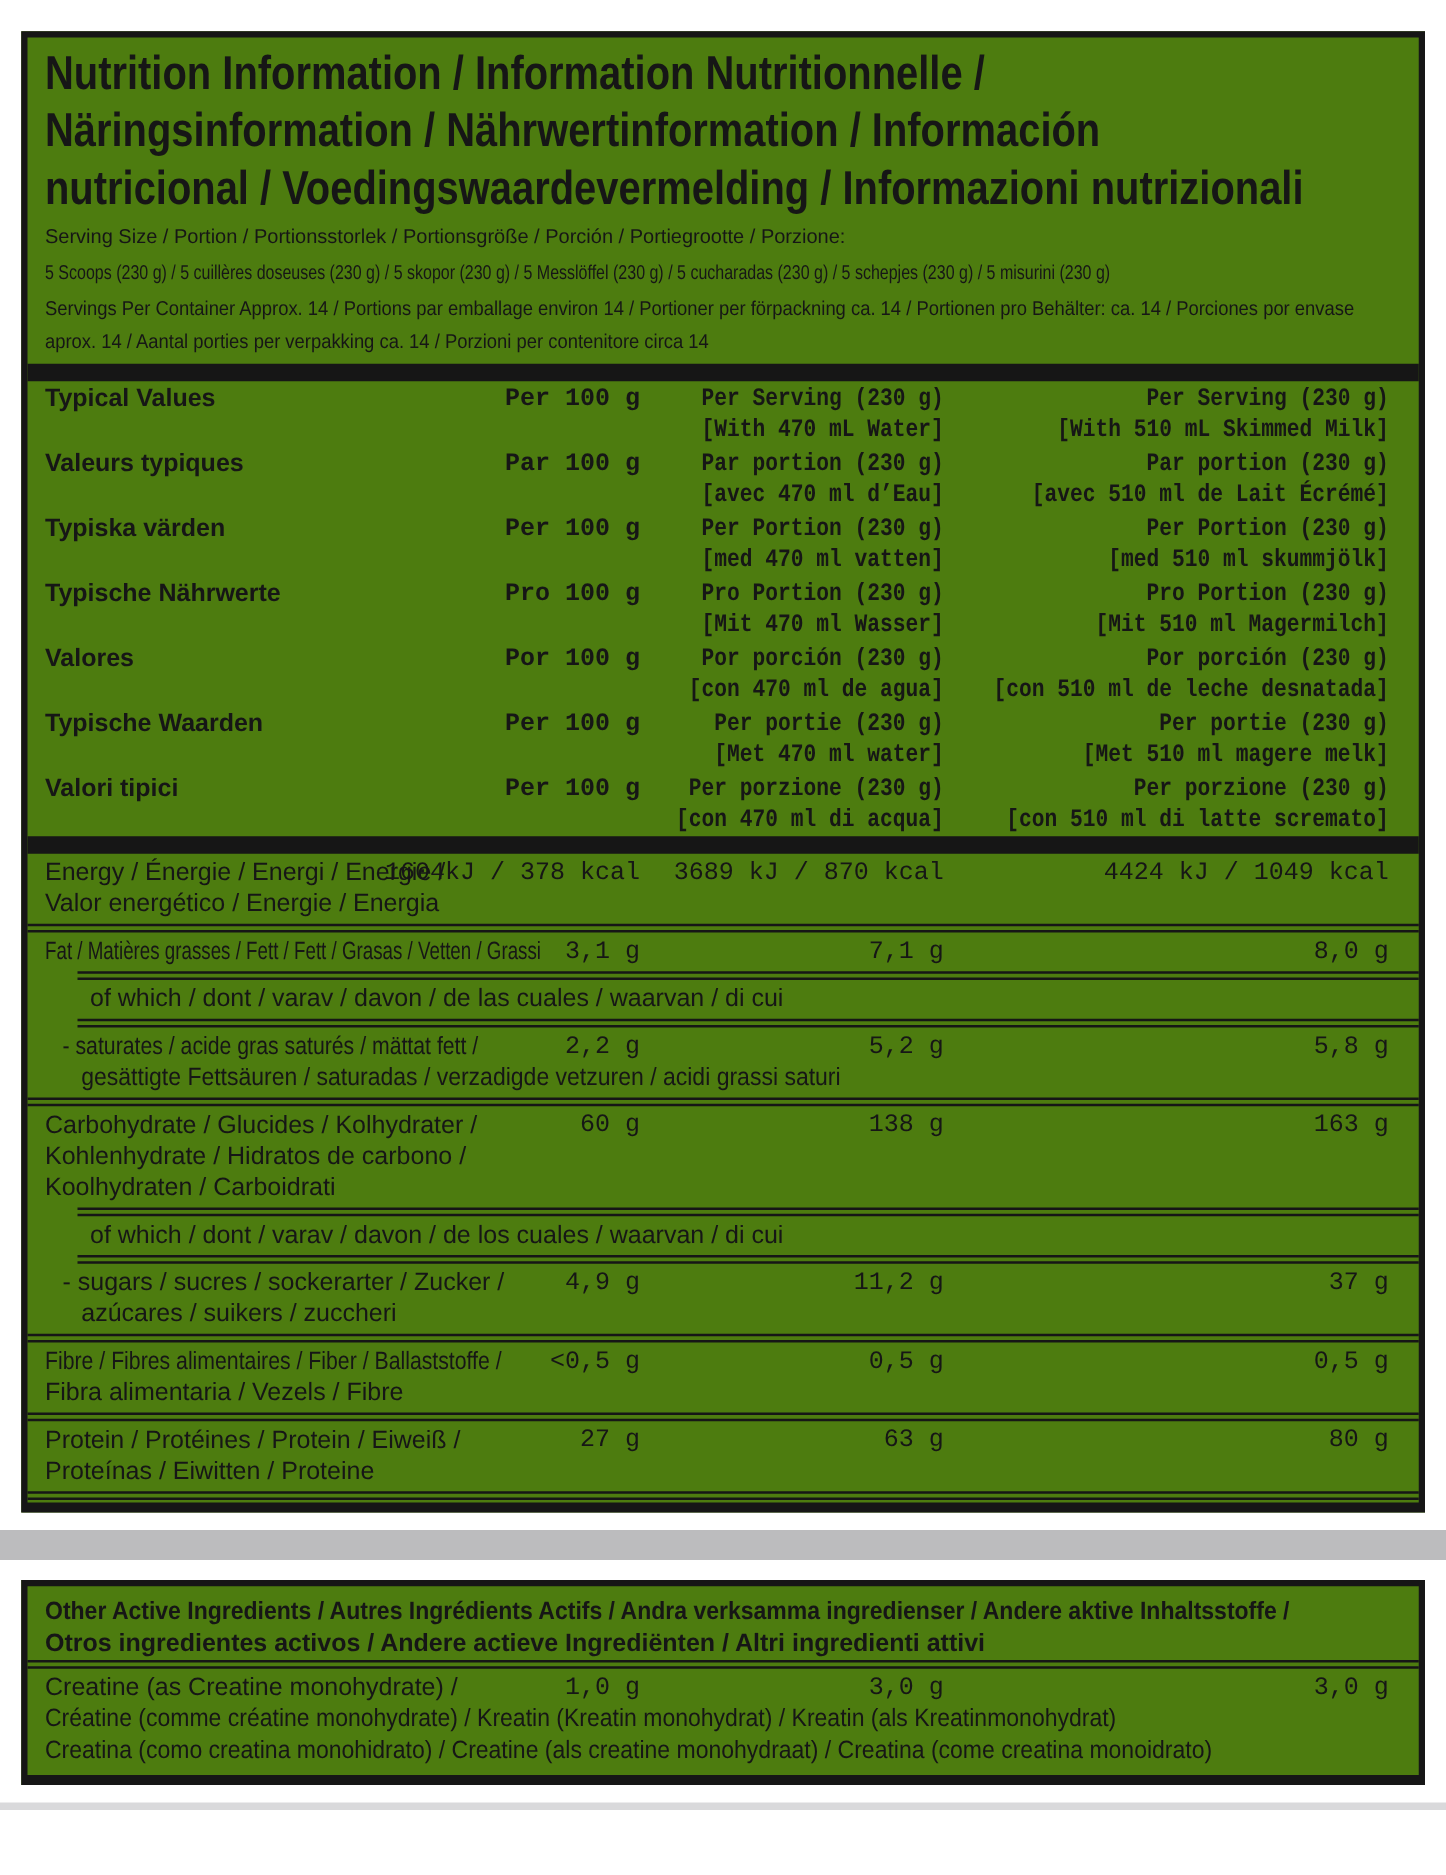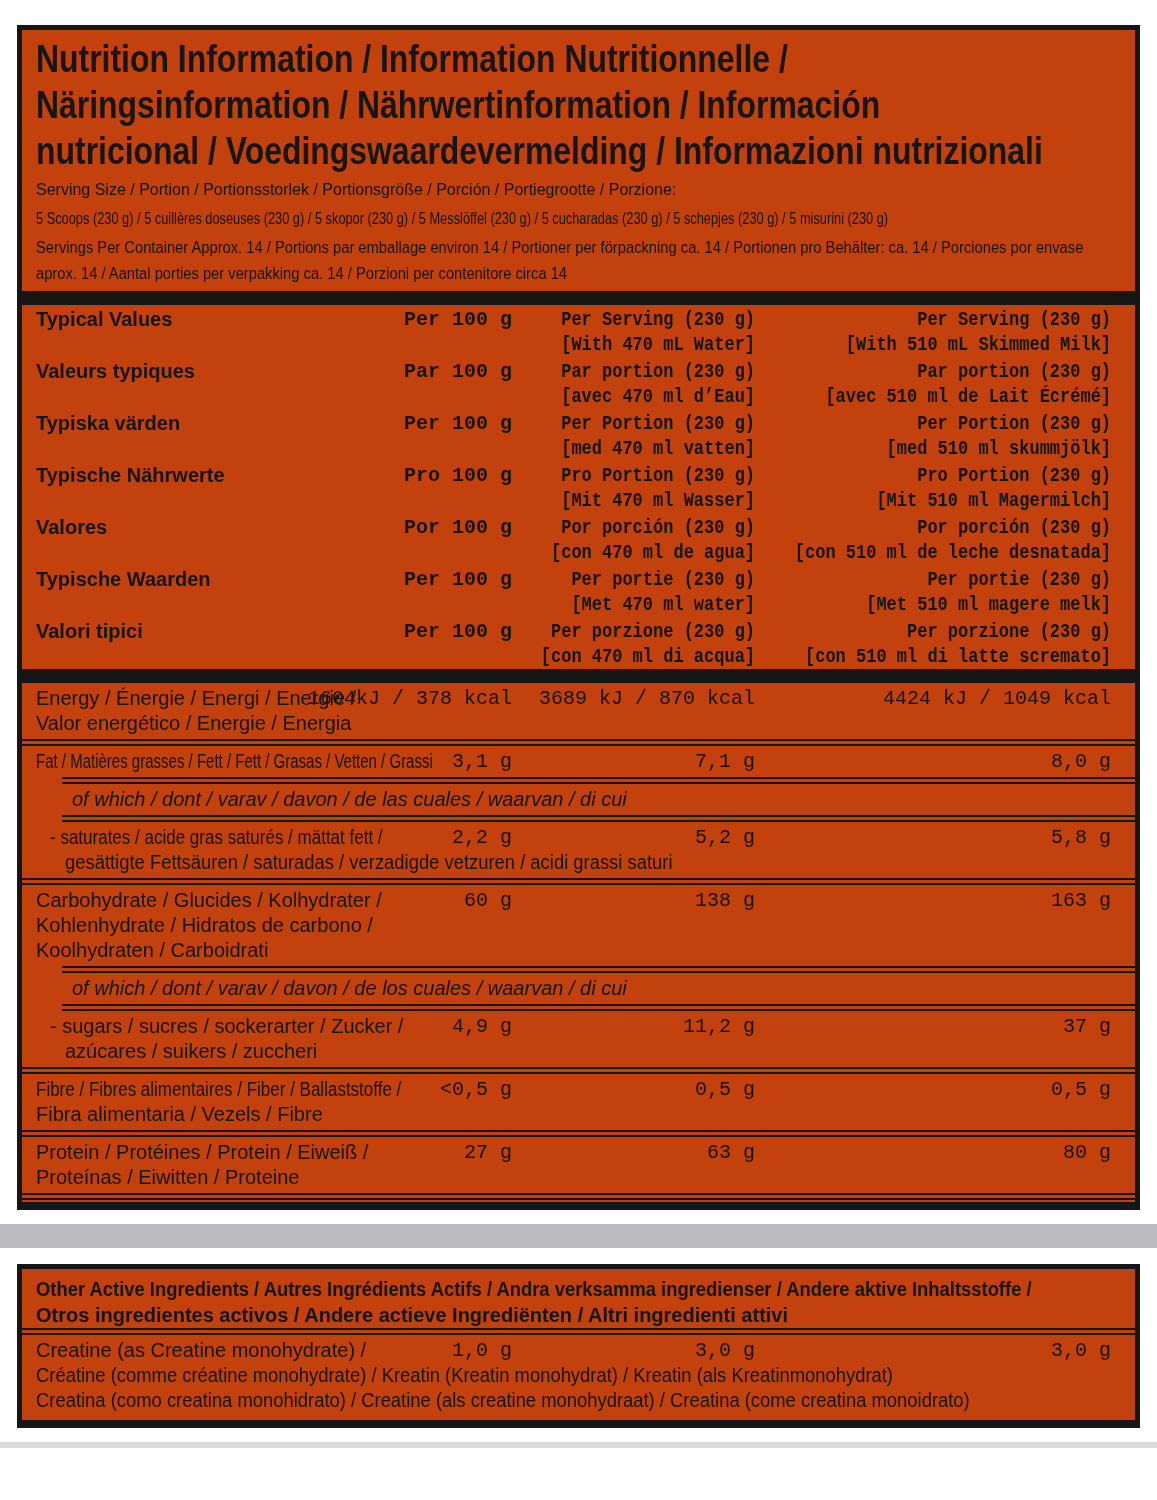--- a/index.html
+++ b/index.html
@@ -1,21 +1,21 @@
 <!DOCTYPE html>
 <html><head>
 <meta charset="utf-8">
 <style>
   html,body{margin:0;padding:0;}
   body{
     width:1157px;height:1500px;overflow:hidden;background:#ffffff;
     font-family:"Liberation Sans","DejaVu Sans",sans-serif;color:#161616;
     -webkit-font-smoothing:antialiased;
   }
-  .box{border:5px solid #161616;border-bottom-width:8px;margin:0 17px;background:#c2410c;}
+  .box{border:5px solid #161616;border-bottom-width:8px;margin:0 17px;background:#4d7c0f;}
   .box1{margin-top:25px;padding-bottom:2px;}
   .box2{margin-top:16px;padding-bottom:4px;}
 
   
   .title{margin:6px 14px 2px 14px;font-weight:bold;font-size:38px;line-height:46px;}
   .tline{display:block;transform:scaleX(.84);transform-origin:0 50%;white-space:nowrap;}
 
   
   .serv{font-size:16px;line-height:26px;margin:3px 14px 3px 14px;}
   .cx80{display:inline-block;transform:scaleX(.80);transform-origin:0 50%;white-space:nowrap;}
@@ -30,21 +30,21 @@
   
   .hrow{position:relative;min-height:50px;padding:2px 0 0 14px;font-size:20px;line-height:25px;font-weight:bold;}
   .brow{position:relative;padding:3px 0 3px 14px;font-size:20px;line-height:25px;}
   .v{position:absolute;top:2px;text-align:right;font-family:Liberation Mono, monospace;}
   .brow .v{top:3px;}
   .v100{right:623px;width:220px;}
   .vw{right:380px;width:320px;}
   .vm{right:24px;width:380px;}
   .chv{display:inline-block;transform:scaleX(.85);transform-origin:100% 50%;white-space:nowrap;}
 
-  .ow{padding-left:50px;font-style:italic;border-radius:14px;}
+  .ow{padding-left:50px;border-radius:14px;}
   .sub{padding-left:28px;}
   .sub .l2{margin-left:15px;}
 
   .sep{height:3px;border-top:2.5px solid #161616;border-bottom:2.5px solid #161616;}
   .sep.ind{margin-left:40px;}
 
   
   .graybar{height:24px;background:#bcbcbe;margin-top:14px;}
   .bottomstrip{height:6px;background:#d9d9db;margin-top:14px;}
 

